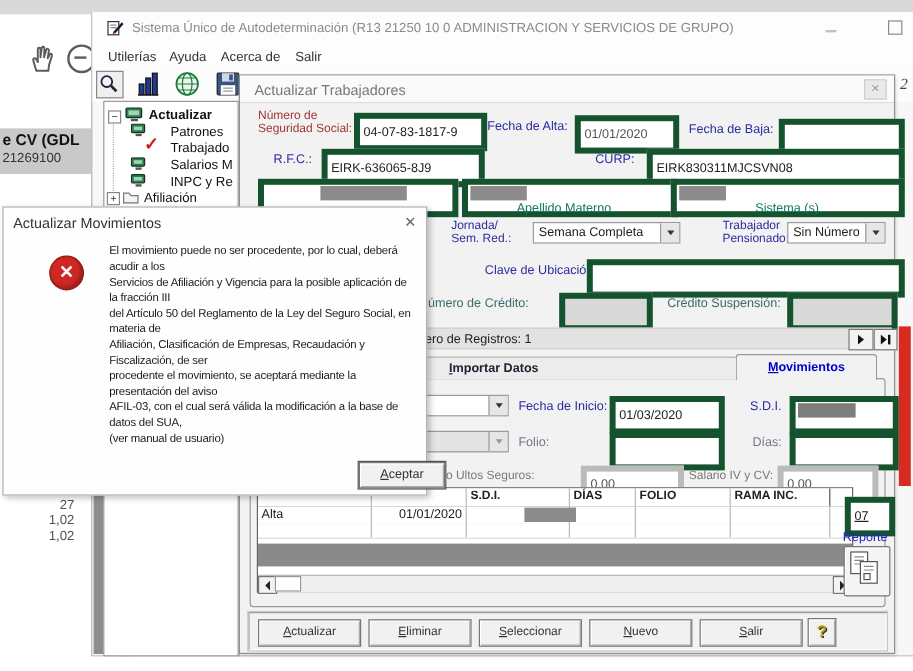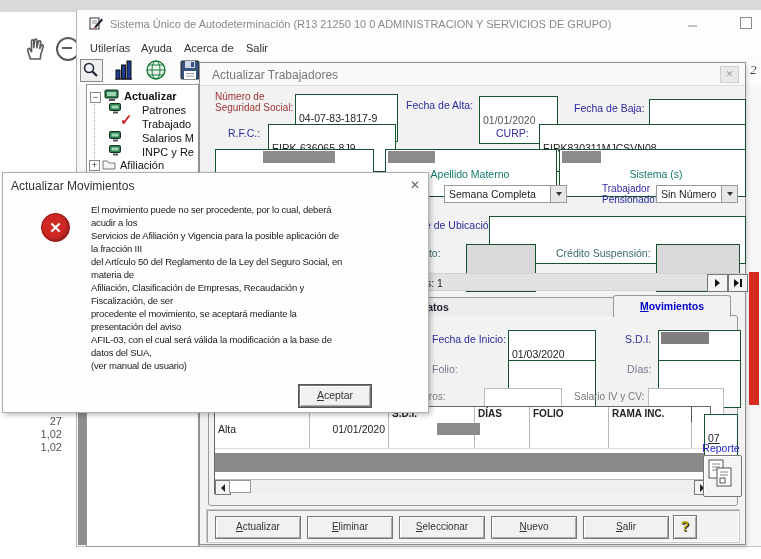--- a/index.html
+++ b/index.html
@@ -4,22 +4,22 @@
 <style>
   html,body{margin:0;padding:0;background:#fff;}
   .screen{position:relative;width:761px;height:559px;background:#fff;overflow:hidden;
           font-family:"Liberation Sans",sans-serif;font-size:11px;color:#222;}
   .abs{position:absolute;}
   .lbl{position:absolute;color:#2b2ba0;font-size:10.5px;white-space:nowrap;}
   .lbl2{line-height:11px;font-size:10px;white-space:normal;}
   .lbl-red{color:#a23535;}
   .lbl-teal{color:#127a68;text-align:center;}
   .lbl-gray{color:#77778f;}
-  .field{position:absolute;background:#fff;border:1px solid #14532d;font-size:10.5px;
-         line-height:14px;padding:16px 3px;overflow:hidden;white-space:nowrap;height:14px;}
+  .field{position:absolute;background:#fff;border:5px solid #14532d;font-size:10.5px;
+         line-height:14px;padding:4px 3px;overflow:hidden;white-space:nowrap;height:14px;}
   .field-dis{background:#d9d9d9;}
   .valgray{color:#555;}
   .redact{position:absolute;background:#8b8b8b;}
   .dd{position:absolute;background:#fff;border:1px solid #9a9a9a;font-size:10.5px;
       line-height:16px;height:16px;padding:0 18px 0 4px;white-space:nowrap;overflow:hidden;}
   .dd-btn{position:absolute;right:0;top:0;bottom:0;width:15px;background:#e6e6e6;
           border-left:1px solid #9a9a9a;display:flex;align-items:center;justify-content:center;}
   .tri-d{width:0;height:0;border-left:3.5px solid transparent;border-right:3.5px solid transparent;border-top:4px solid #333;}
   .tri-r{width:0;height:0;border-top:4px solid transparent;border-bottom:4px solid transparent;border-left:5px solid #111;}
   .tri-l{width:0;height:0;border-top:4px solid transparent;border-bottom:4px solid transparent;border-right:5px solid #111;}
@@ -51,20 +51,24 @@
 
   <div class="abs" style="left:20px;top:34px;">
     <svg width="30" height="30" viewBox="0 0 24 24">
         <path d="M8.2 20 L6.2 13.2 C5.7 11.7 7.2 11 8 12.2 L9.2 14.2 L9.2 5.6 C9.2 4.3 11 4.3 11 5.6 L11 11 L11.8 4.9 C12 3.6 13.7 3.8 13.6 5.1 L13.4 11 L14.8 6.1 C15.2 4.9 16.8 5.3 16.6 6.5 L15.8 11.6 L17 9.3 C17.6 8.2 19 8.8 18.6 10 L16.7 16.2 L16.2 20 Z" fill="none" stroke="#5c5c5c" stroke-width="1.3" stroke-linejoin="round"></path>
       </svg>
   </div>
   <div class="abs" style="left:56px;top:37px;width:20px;height:20px;border:2px solid #5c5c5c;border-radius:50%;">
     <div class="abs" style="left:4px;top:8px;width:10px;height:2px;background:#5c5c5c;"></div>
   </div>
 
+  <div class="abs" style="left:0;top:107px;width:77px;height:38px;background:#c9c9c9;">
+    <div class="abs" style="left:2px;top:2px;font-weight:bold;font-size:13px;color:#111;white-space:nowrap;">e CV (GDL</div>
+    <div class="abs" style="left:2px;top:19px;font-size:11px;color:#333;white-space:nowrap;">21269100</div>
+  </div>
 
   <div class="abs" style="left:2px;top:415px;width:60px;text-align:right;color:#555;font-size:11px;line-height:13px;">
     <div>27</div>
     <div>1,02</div>
     <div>1,02</div>
   </div>
 
   <div class="abs" style="left:76px;top:10px;width:685px;height:536px;background:#f7f7f7;border-left:1px solid #b5b5b5;border-bottom:1px solid #c5c5c5;"></div>
   <div class="abs" style="left:77px;top:10px;width:684px;height:28px;background:#fdfdfd;"></div>
   <div class="abs" style="left:88px;top:15px;">
@@ -333,21 +337,21 @@
       <div class="btn3d" style="left:100px;top:6px;width:84px;height:21px;">Eliminar</div>
       <div class="btn3d" style="left:284px;top:6px;width:84px;height:21px;">Nuevo</div>
       <div class="btn3d" style="left:192px;top:6px;width:84px;height:21px;">Seleccionar</div>
       <div class="btn3d" style="left:376px;top:6px;width:84px;height:21px;">Salir</div>
       <div class="btn3d" style="left:466px;top:5px;width:22px;height:22px;font-size:14px;font-weight:bold;color:#b3a000;line-height:21px;text-shadow:1px 1px 0 #333;">?</div>
     </div>
   </div>
 
   <div class="abs" style="left:750px;top:62px;font-family:'Liberation Serif',serif;font-style:italic;font-size:13px;color:#444;">2</div>
 
-  <div class="abs" style="left:2px;top:172px;width:427px;height:241px;background:#fefefe;border:1px solid #b0b0b0;box-shadow:2px 2px 5px rgba(0,0,0,.25);box-sizing:border-box;">
+  <div class="abs" style="left:2px;top:172px;width:354px;height:241px;background:#fefefe;border:1px solid #b0b0b0;box-shadow:2px 2px 5px rgba(0,0,0,.25);box-sizing:border-box;">
     <div class="abs" style="left:8px;top:6px;font-size:12px;color:#333;">Actualizar Movimientos</div>
     <div class="abs" style="right:8px;top:5px;font-size:12px;color:#666;">✕</div>
     <div class="err-ico" style="left:38px;top:40px;">✕</div>
     <div class="abs" style="left:88px;top:30px;width:286px;font-size:9.5px;line-height:13px;color:#1a1a1a;white-space:pre;letter-spacing:-0.2px;">El movimiento puede no ser procedente, por lo cual, deberá
 acudir a los
 Servicios de Afiliación y Vigencia para la posible aplicación de
 la fracción III
 del Artículo 50 del Reglamento de la Ley del Seguro Social, en
 materia de
 Afiliación, Clasificación de Empresas, Recaudación y

